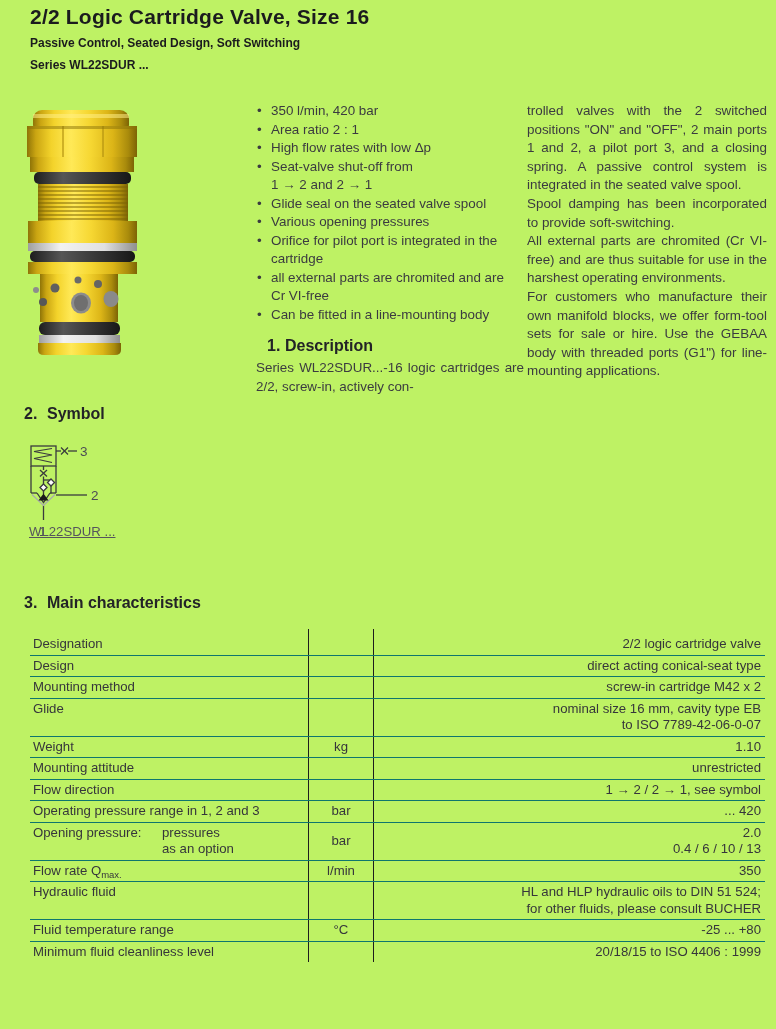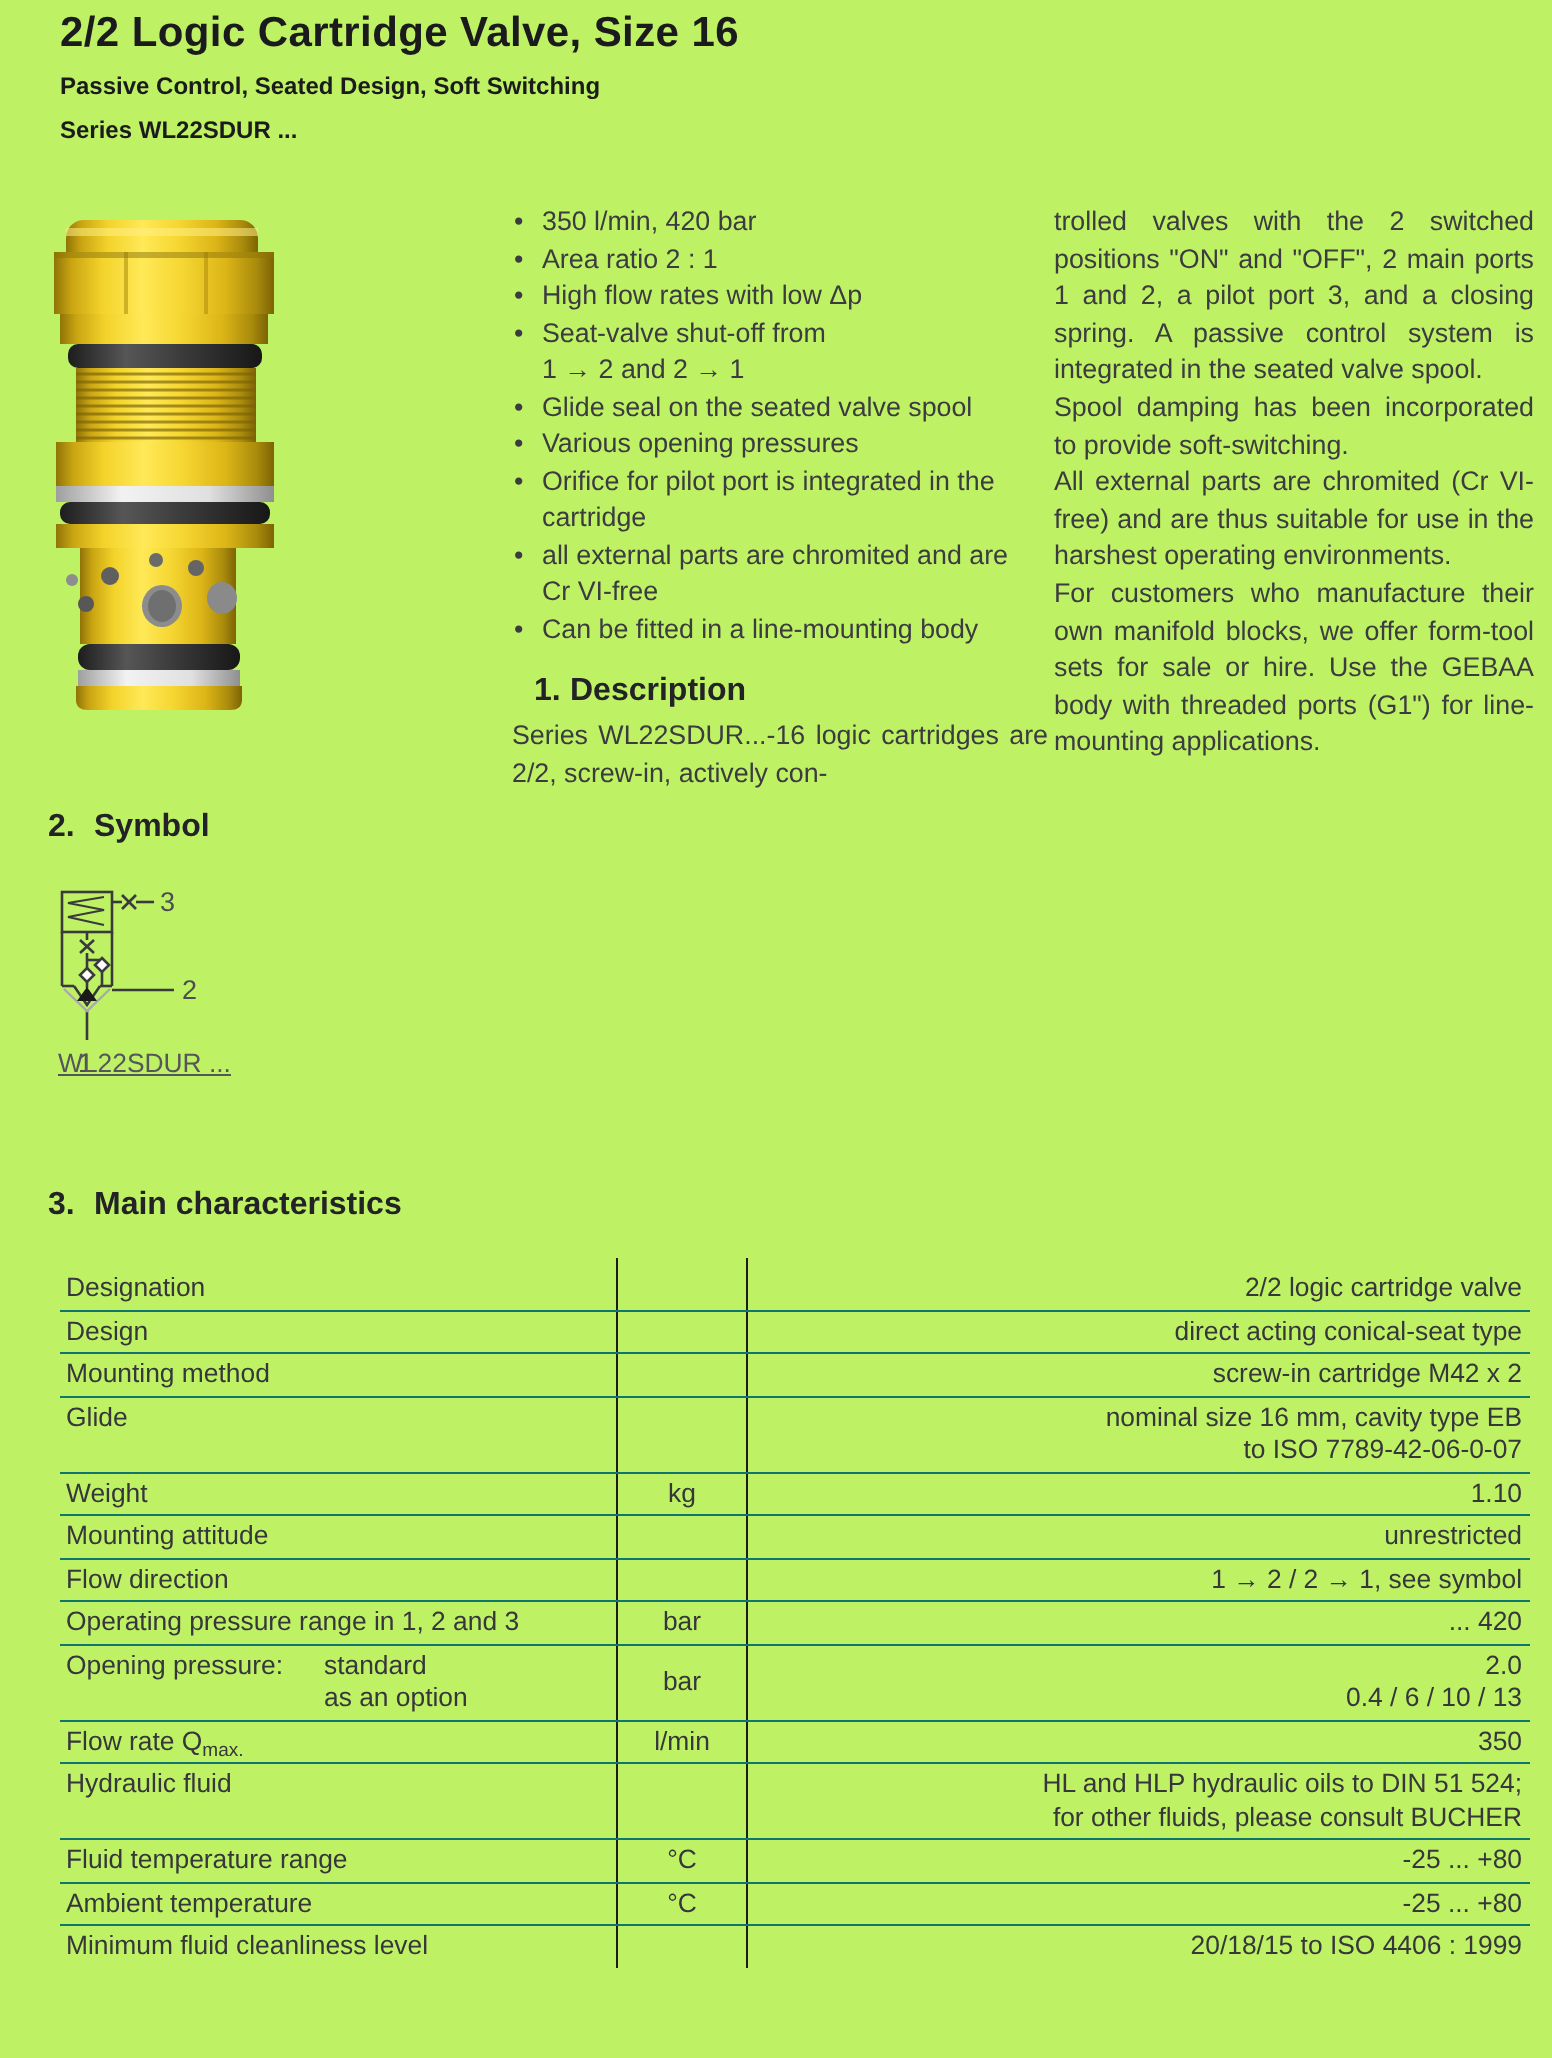--- a/index.html
+++ b/index.html
@@ -277,21 +277,21 @@
           </td>
           <td class="cu">
             <div>bar</div>
           </td>
           <td class="cv">
             <div>... 420</div>
           </td>
         </tr>
         <tr>
           <td class="cl">
-            <div class="twocol"><span class="ca">Opening pressure:</span><span class="cb">standard
+            <div class="twocol"><span class="ca">Opening pressure:</span><span class="cb">pressures
 as an option</span></div>
           </td>
           <td class="cu">
             <div>bar</div>
           </td>
           <td class="cv">
             <div>2.0</div>
             <div>0.4 / 6 / 10 / 13</div>
           </td>
         </tr>
@@ -322,31 +322,20 @@
           </td>
           <td class="cu">
             <div>°C</div>
           </td>
           <td class="cv">
             <div>-25 ... +80</div>
           </td>
         </tr>
         <tr>
           <td class="cl">
-            <div>Ambient temperature</div>
-          </td>
-          <td class="cu">
-            <div>°C</div>
-          </td>
-          <td class="cv">
-            <div>-25 ... +80</div>
-          </td>
-        </tr>
-        <tr>
-          <td class="cl">
             <div>Minimum fluid cleanliness level</div>
           </td>
           <td class="cu"></td>
           <td class="cv">
             <div>20/18/15 to ISO 4406 : 1999</div>
           </td>
         </tr>
       </tbody>
   </table>
 

